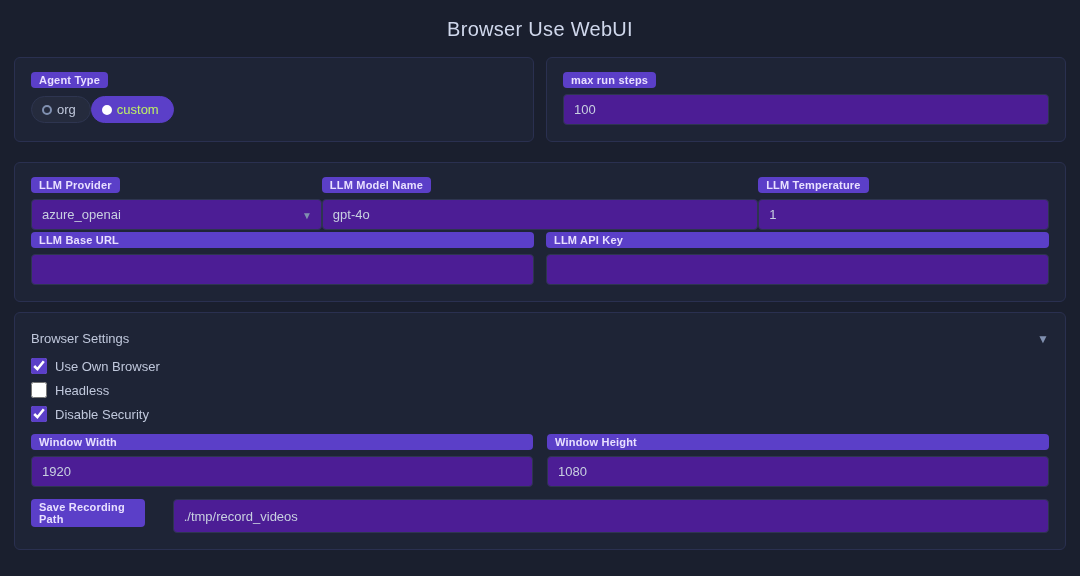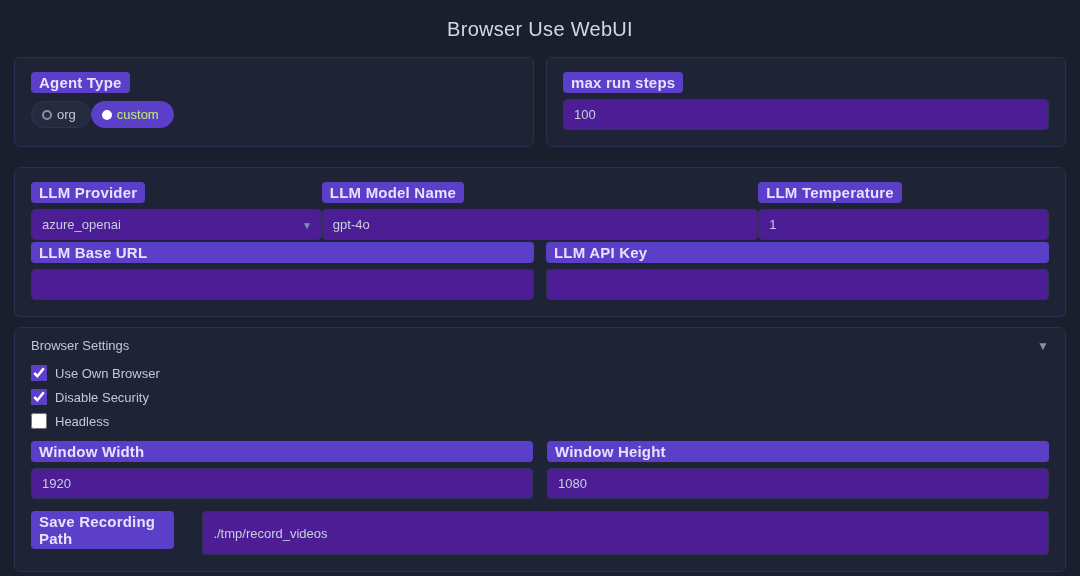--- a/index.html
+++ b/index.html
@@ -36,21 +36,21 @@
       border: 1px solid #2a3050;
       border-radius: 6px;
       padding: 14px 16px 16px 16px;
       margin-bottom: 10px;
     }
 
     .field-label {
       display: inline-block;
       background-color: #5b3fc8;
       color: #e8e0ff;
-      font-size: 15px;
+      font-size: 11px;
       font-weight: 600;
       padding: 2px 8px;
       border-radius: 4px;
       margin-bottom: 6px;
       letter-spacing: 0.2px;
     }
 
     .col {
       display: flex;
       flex-direction: column;
@@ -165,21 +165,21 @@
     .url-key-row {
       display: flex;
       gap: 12px;
       margin-bottom: 0;
     }
 
     .browser-section {
       background-color: #1e2436;
       border: 1px solid #2a3050;
       border-radius: 6px;
-      padding: 10px 16px 16px 16px;
+      padding: 18px 16px 16px 16px;
       margin-bottom: 10px;
       position: relative;
     }
 
     .browser-section-header {
       display: flex;
       justify-content: space-between;
       align-items: center;
       margin-bottom: 12px;
     }
@@ -301,26 +301,26 @@
     <div class="browser-section-header">
       <span class="browser-section-title">Browser Settings</span>
       <span class="collapse-arrow">▼</span>
     </div>
 
     <div class="checkbox-row">
       <input type="checkbox" id="use-own-browser" checked="" style="">
       <label for="use-own-browser" class="checkbox-label">Use Own Browser</label>
     </div>
     <div class="checkbox-row">
+      <input type="checkbox" id="headless" style="">
+      <label for="headless" class="checkbox-label">Headless</label>
+    </div>
+    <div class="checkbox-row">
       <input type="checkbox" id="disable-security" checked="" style="">
       <label for="disable-security" class="checkbox-label">Disable Security</label>
-    </div>
-    <div class="checkbox-row">
-      <input type="checkbox" id="headless" style="">
-      <label for="headless" class="checkbox-label">Headless</label>
     </div>
 
     <div class="window-row">
       <div class="col">
         <div class="field-label">Window Width</div>
         <input type="text" value="1920" style="">
       </div>
       <div class="col">
         <div class="field-label">Window Height</div>
         <input type="text" value="1080" style="">

